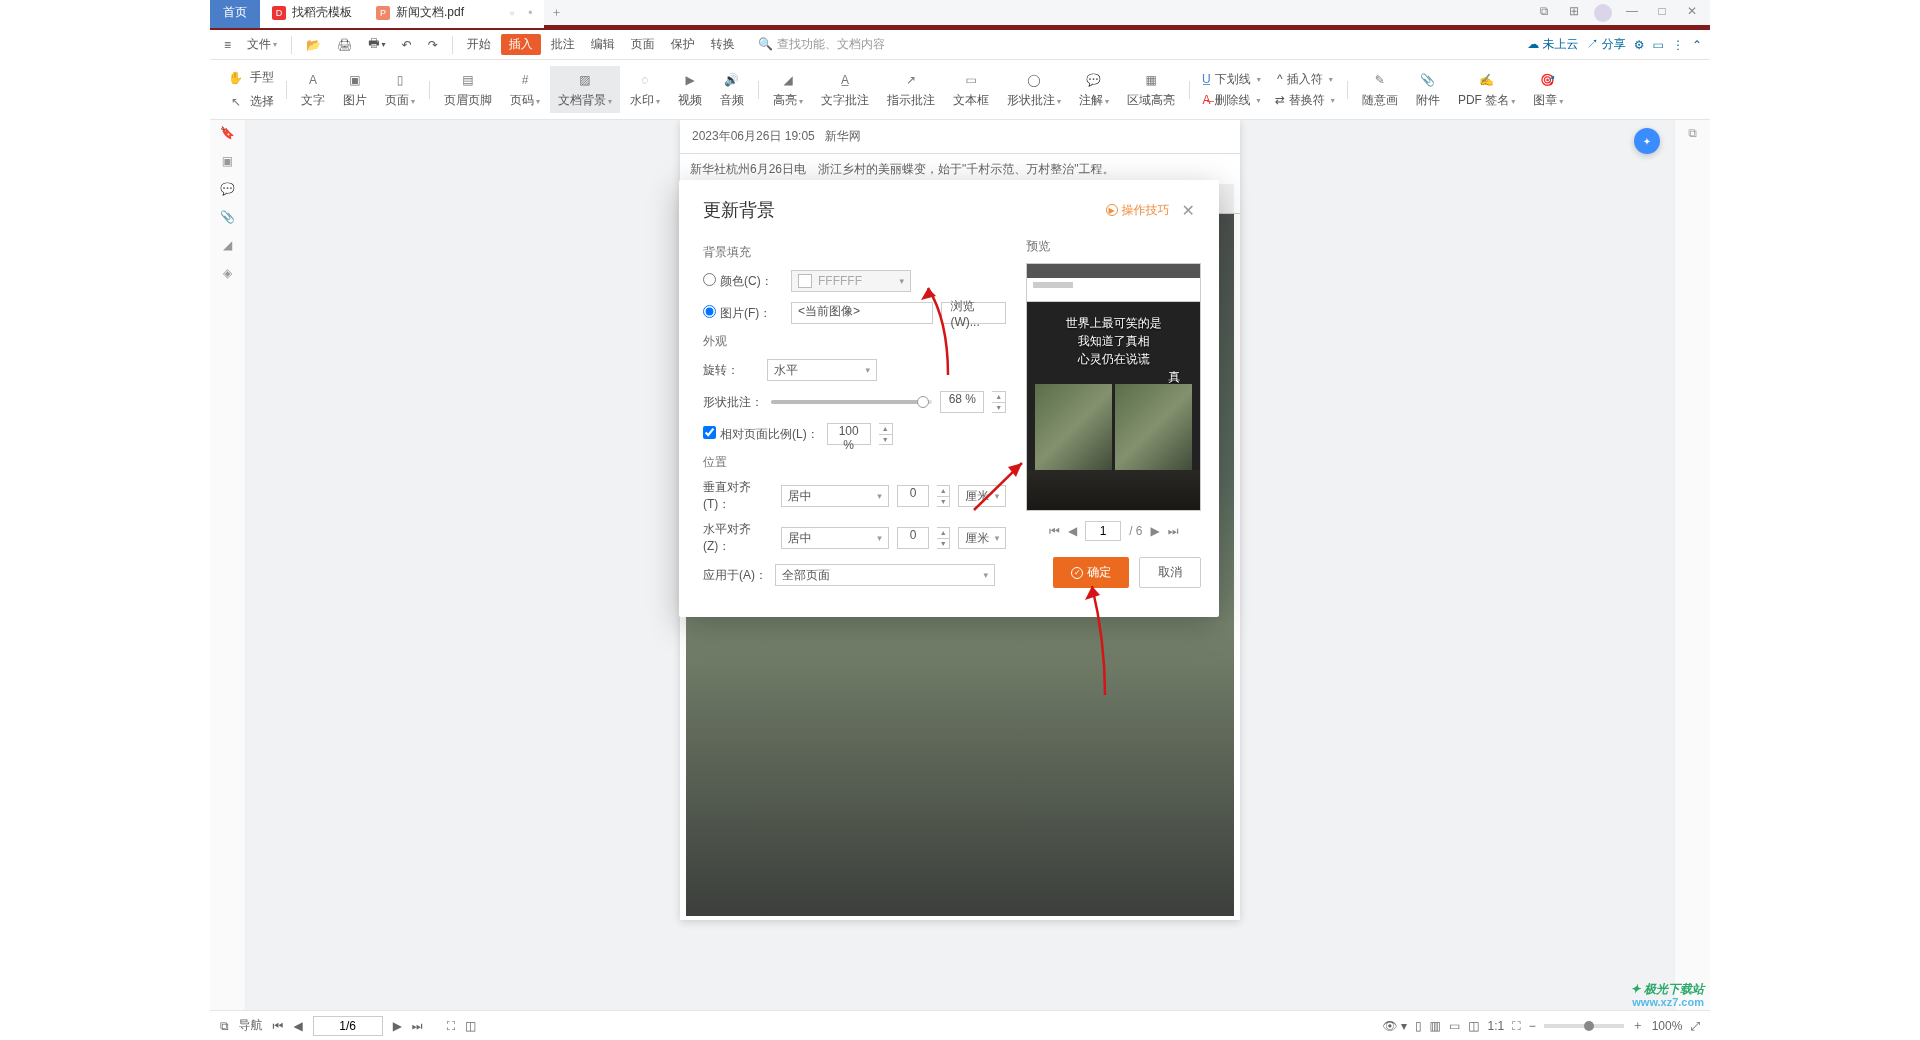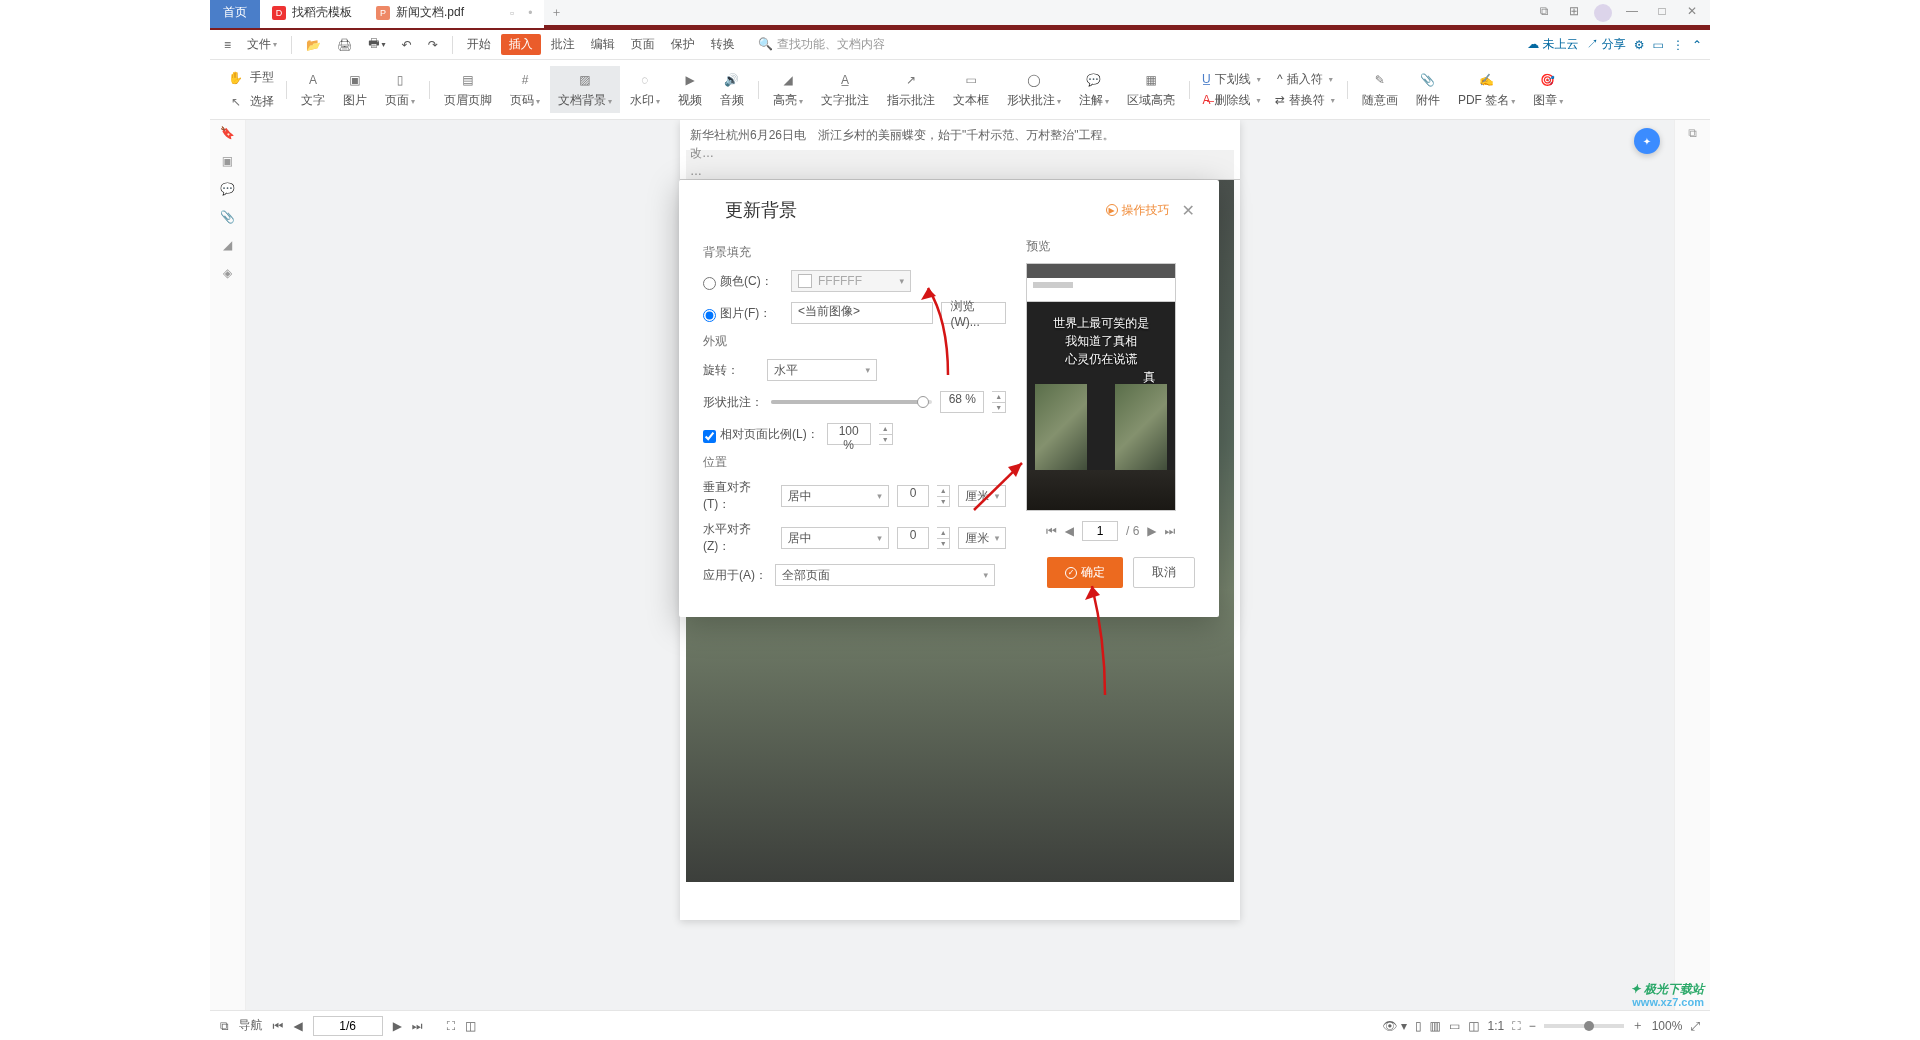--- a/index.html
+++ b/index.html
@@ -45,50 +45,50 @@
 .page-body { position: relative; height: calc(100% - 32px); }
 .page-bg { position: absolute; inset: 30px 6px 6px 6px; background: linear-gradient(180deg, #3a3f3c 0%, #4a5c4f 40%, #6a7860 60%, #2b2e2a 100%); opacity: 0.92; }
 .page-overlay { position: absolute; inset: 0; display:flex; flex-direction:column; }
 .page-top-white { height: 60px; background: rgba(255,255,255,0.92); border-bottom:1px solid #ccc; padding: 6px 10px; color:#666; line-height:1.5;}
 .page-text-bottom { position:absolute; bottom: 60px; left: 10px; right:10px; color: #4b6; font-size: 11.5px; line-height:1.6; }
 
 .ai-badge { position: absolute; right: 50px; top: 128px; width: 26px; height: 26px; border-radius: 50%; background: #3b8cff; color: #fff; display:flex; align-items:center; justify-content:center; font-size:10px; box-shadow:0 2px 6px rgba(0,0,0,0.2);}
 
 
 .dialog { position: absolute; left: 469px; top: 180px; width: 540px; background: #fff; box-shadow: 0 8px 32px rgba(0,0,0,0.25); border-radius: 2px; padding: 18px 24px 22px; z-index: 100; }
-.dlg-head { display: flex; align-items: center; margin-bottom: 16px; margin-left: 22px; }
+.dlg-head { display: flex; align-items: center; margin-bottom: 16px; }
 .dlg-title { font-size: 18px; color: #333; }
 .dlg-head-right { margin-left: auto; display: flex; align-items: center; gap: 12px; }
 .dlg-tips { color: #f08c3a; display: flex; align-items: center; gap: 4px; }
 .dlg-close { color: #999; font-size: 16px; }
 
 .dlg-body { display: flex; gap: 20px; }
 .dlg-left { flex: 1; }
 .dlg-right { width: 178px; }
 
 .sect-title { color: #737373; margin-bottom: 8px; margin-top: 6px; }
 .row { display: flex; align-items: center; gap: 8px; margin-bottom: 8px; min-height: 24px; }
-.row label { display: flex; align-items: flex-end; gap: 4px; min-width: 80px; color: #555; }
+.row label { display: flex; align-items: flex-start; gap: 4px; min-width: 80px; color: #555; }
 .row label.w60 { min-width: 56px; }
 input[type=radio], input[type=checkbox] { margin: 0; }
 .combo { border: 1px solid #ccc; height: 22px; display: flex; align-items: center; padding: 0 6px; background: #fff; color: #555; position: relative; flex: 0 0 auto; }
 .combo .caret { margin-left: auto; color: #999; font-size: 9px; }
 .combo.disabled { background: #f5f5f5; color: #aaa; }
 .color-swatch { width: 14px; height: 14px; border: 1px solid #bbb; background: #fff; margin-right: 6px; }
 .txt-input { border: 1px solid #ccc; height: 22px; padding: 0 6px; color: #555; }
 .btn-sm { border: 1px solid #ccc; height: 22px; padding: 8px 8px; display: flex; align-items: center; color: #555; background:#fff; }
 .spin { width: 14px; display:flex; flex-direction:column; border:1px solid #ccc; border-left:none; height:22px;}
 .spin b{ flex:1; font-size:7px; color:#888; text-align:center; line-height:10px; border-bottom:1px solid #ccc;}
 .spin b:last-child{border:none;}
 
 .slider { flex: 1; height: 4px; background: #ddd; position: relative; border-radius: 2px; }
 .slider .fill { position: absolute; left:0; top:0; bottom:0; width: 94%; background: #bbb; border-radius:2px;}
 .slider .thumb { position: absolute; left: 94%; top: 50%; transform: translate(-50%,-50%); width: 12px; height: 12px; border-radius: 50%; background: #fff; border: 1px solid #999; }
 
-.preview-box { width: 150px; height: 248px; border: 1px solid #ccc; background: #222; position: relative; overflow:hidden;}
+.preview-box { width: 175px; height: 248px; border: 1px solid #ccc; background: #222; position: relative; overflow:hidden;}
 .pv-top { height: 38px; background: #fff; border-bottom:1px solid #ccc;}
 .pv-top .bar1{ height:14px; background:#555;}
 .pv-top .bar2{ height:6px; background:#ccc; margin:4px 30px 2px 6px; width:40px;}
 .pv-mid { position:absolute; top:50px; left:8px; right:8px; color:#fff; font-family: "KaiTi", cursive; font-size:15px; line-height:1.5; text-align:center; text-shadow:0 1px 2px #000;}
 .pv-img { position:absolute; top:120px; left:8px; right:8px; height:88px; background: linear-gradient(135deg,#5a6e4a,#84916e,#3e4a38); }
 .pv-img.r { left: 88px; right:8px;}
 .pv-img.l { left:8px; right:88px;}
 .pv-dark { position:absolute; bottom:0; left:0; right:0; height:40px; background:linear-gradient(0deg,#1a1814,#2a2824);}
 
 .pager { display:flex; align-items:center; justify-content:center; gap:8px; margin-top:10px; color:#888;}
@@ -302,20 +302,24 @@
   <span>◢</span>
   <span>◈</span>
 </div>
 
 <div class="right-rail">
   <span>⧉</span>
 </div>
 
 <div class="canvas">
   <div class="pagewrap">
+    <div class="page-head">
+      <span>2023年06月26日 19:05</span>
+        <span>新华网</span>
+    </div>
     <div class="page-body">
       <div class="page-bg"></div>
       <div class="page-overlay">
         <div class="page-top-white"><span>新华社杭州6月26日电　浙江乡村的美丽蝶变，始于"千村示范、万村整治"工程。</span><br><span style="color:#888;">改…</span><br><span style="color:#888;">…</span></div>
       </div>
     </div>
   </div>
 </div>
 
 <div class="ai-badge">✦</div>

